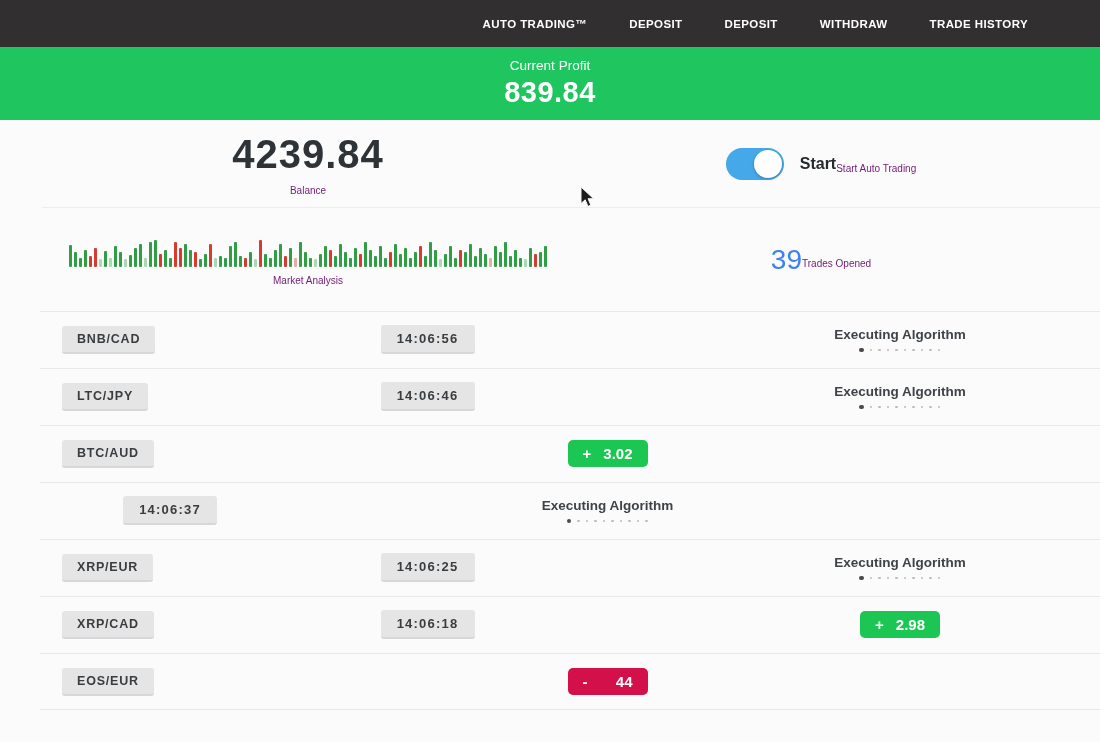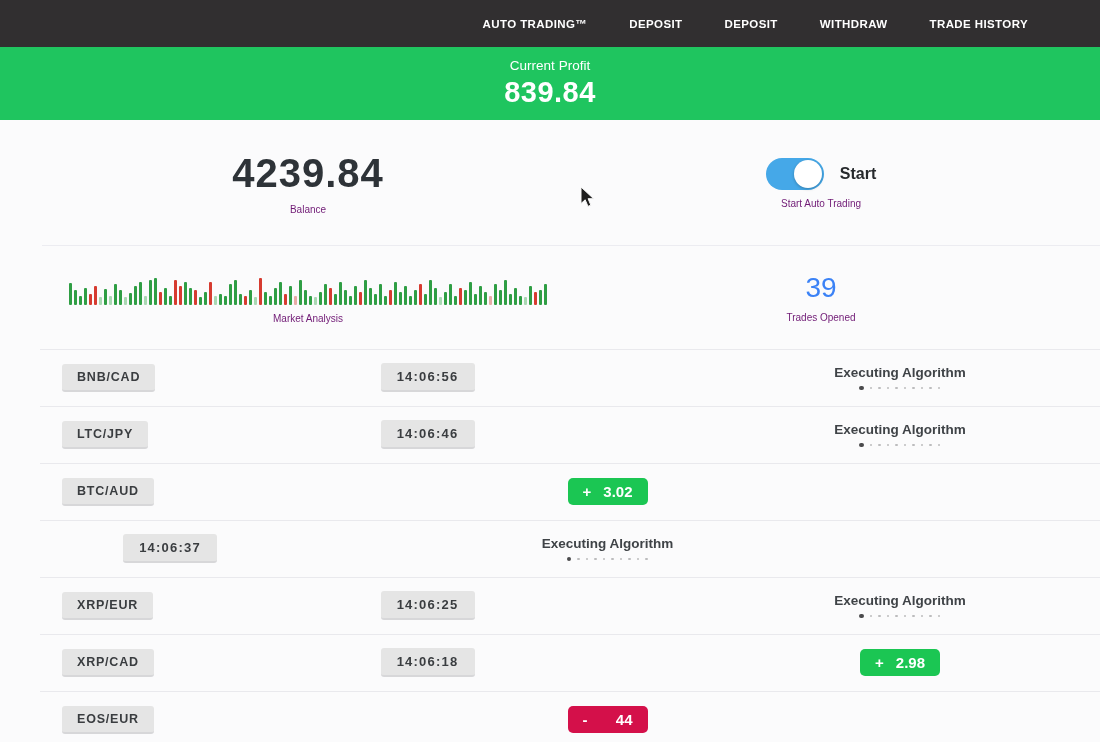--- a/index.html
+++ b/index.html
@@ -25,22 +25,22 @@
   .banner {
     height:73px; background:var(--banner-green,#1fc55f); color:#fff;
     display:flex; flex-direction:column; align-items:center; justify-content:center;
   }
   .banner-label { font-size:13.5px; margin-bottom:3px; }
   .banner-value { font-size:29px; font-weight:bold; letter-spacing:.5px; }
 
   
   .stats-row { display:flex; position:relative; }
   .stats-row .left  { width:56%; display:flex; flex-direction:column; align-items:center; justify-content:center; }
-  .stats-row .right { width:44%; display:flex; flex-direction:column; align-items:center; justify-content:center; padding-right:74px; }
-  .row1 { height:126px; }
+  .stats-row .right { width:44%; display:flex; flex-direction:row; align-items:center; justify-content:center; padding-right:74px; }
+  .row1 { height:88px; }
   .row2 { height:103px; }
   .row1::after {
     content:""; position:absolute; left:42px; right:0; bottom:0;
     height:1px; background:#ececf1;
   }
   .balance-value { font-size:40px; font-weight:bold; color:#2e3338; letter-spacing:1px; }
   .muted-label { font-size:10px; color:#701a75; margin-top:8px; }
 
   .toggle-line { display:flex; align-items:center; gap:16px; }
   .toggle {

